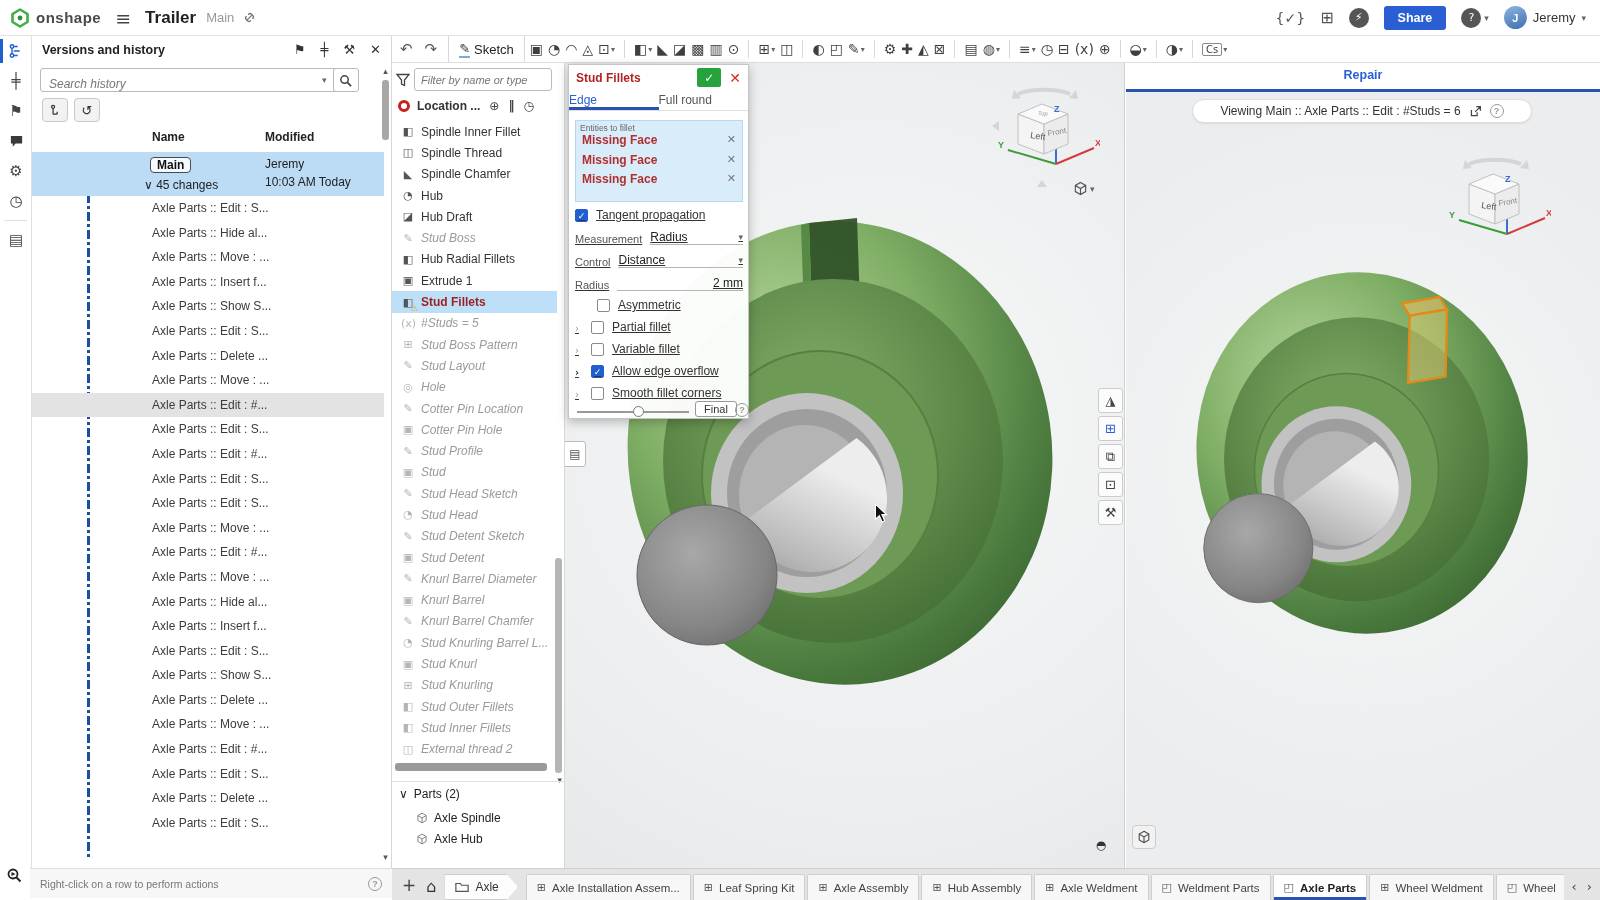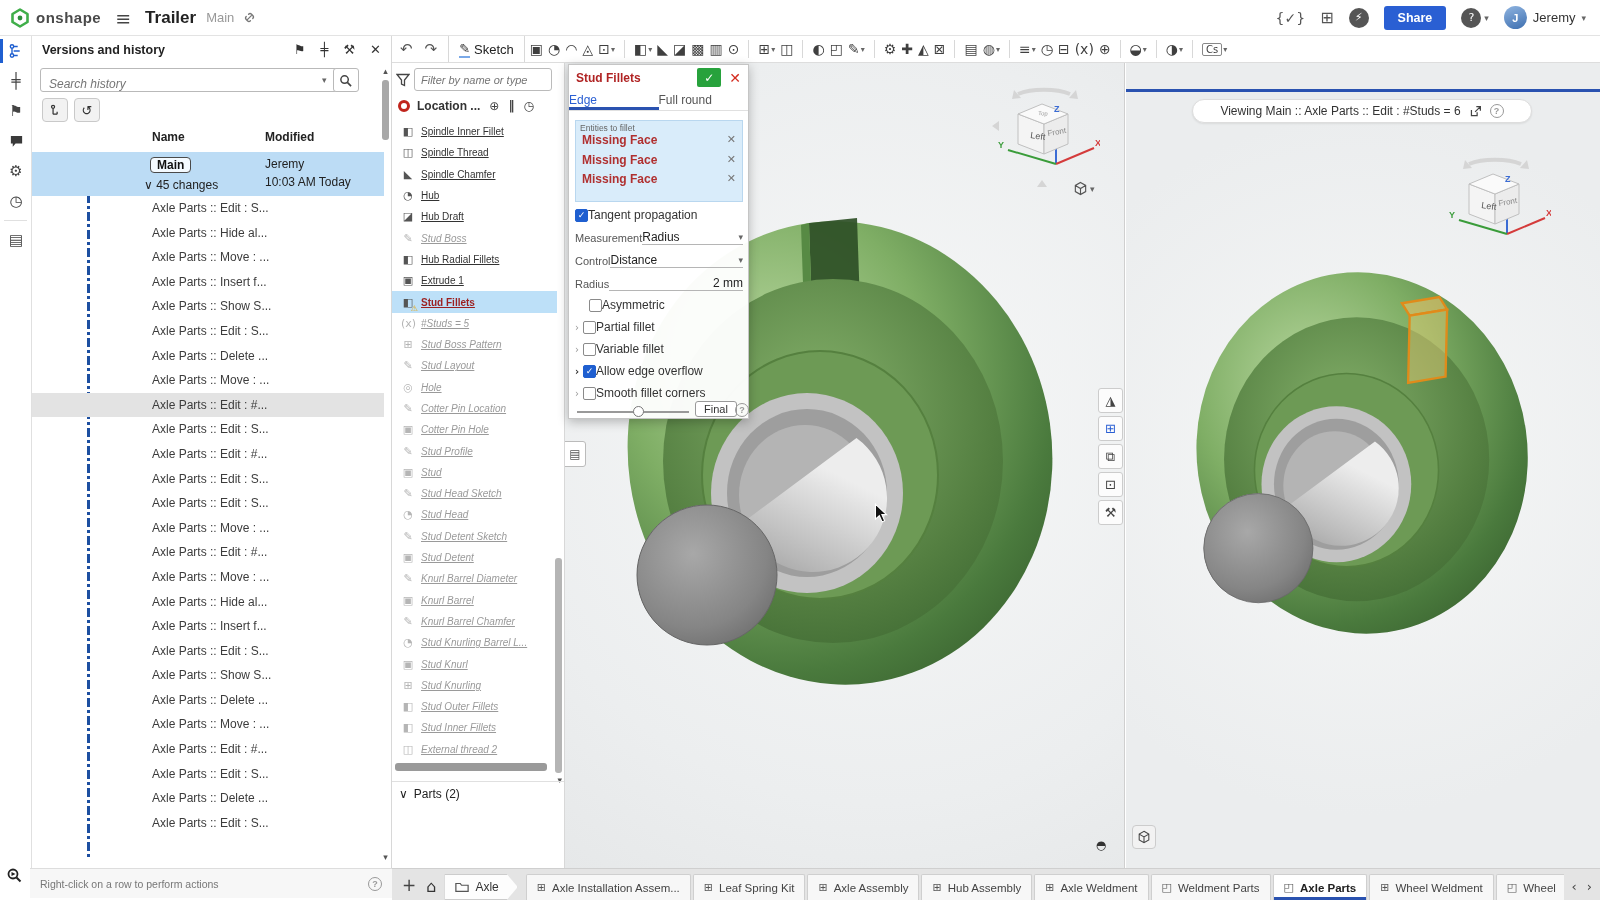--- a/index.html
+++ b/index.html
@@ -99,21 +99,21 @@
   #f-filter { position:absolute; left:4px; top:5px; display:flex; align-items:center; gap:4px; }
   #f-filter input { width:138px; height:23px; border:1px solid #bbb; border-radius:3px; padding:0 6px;
     font-size:11px; font-style:italic; color:#666; outline:none; }
   #f-head { position:absolute; left:6px; top:36px; display:flex; align-items:center; gap:7px; width:160px; }
   .err-ring { width:12px; height:12px; border:3px solid #c0241c; border-radius:50%; }
   #f-head .fh-label { font-size:12px; font-weight:700; color:#333; }
   #f-head .fh-ic { font-size:12px; color:#444; margin-left:2px; }
   #f-list { position:absolute; left:0; top:58px; width:165px; }
   .feat { height:21.3px; display:flex; align-items:center; gap:6px; padding-left:9px; cursor:pointer; white-space:nowrap; }
   .feat .fi { font-size:11px; color:#555; width:14px; text-align:center; position:relative; flex:0 0 14px; }
-  .feat .fl { font-size:10px; color:#333;text-decoration:underline; }
+  .feat .fl { font-size:12px; color:#333; }
   .feat.ghost .fl { color:#9a9a9a; font-style:italic; }
   .feat.ghost .fi { color:#b5b5b5; }
   .feat.sel { background:#bde0f8; }
   .feat.err .fl { color:#9c1f1f; font-weight:700; }
   .feat .fi.warn::after { content:"⚠"; position:absolute; right:-3px; bottom:-4px; font-size:8px; color:#e6a817; }
   #f-vscroll { position:absolute; right:2px; top:495px; width:7px; height:215px; background:#b5b5b5; border-radius:3px; }
   #f-vscroll-arrow { position:absolute; right:2px; top:712px; font-size:9px; color:#555; }
   #f-hscroll { position:absolute; left:3px; top:700px; width:152px; height:8px; background:#9a9a9a; border-radius:3px; }
   #f-divider { position:absolute; left:0; top:718px; width:173px; height:1px; background:#e0e0e0; }
   #f-parts-head { position:absolute; left:7px; top:724px; font-size:12px; color:#222; display:flex; gap:6px; align-items:center; cursor:pointer; }
@@ -159,21 +159,21 @@
   #d-head .cancel { color:#d42a1e; font-size:14px; font-weight:700; margin-left:8px; cursor:pointer; }
   #d-tabs { display:flex; height:21px; border-bottom:1px solid #e0e0e0; }
   #d-tabs .dtab { flex:1; text-align:left; font-size:12px; color:#555; line-height:20px; cursor:pointer; }
   #d-tabs .dtab.active { color:#2a5fd3; box-shadow:inset 0 -3px 0 #2a52b0; }
   #d-entities { position:absolute; left:6px; top:55px; width:168px; height:82px; background:#d9ecfa;
     border:1px solid #b9d7ef; }
   #d-entities .elabel { font-size:8.5px; color:#666; padding:2px 4px 0; }
   .entity { display:flex; align-items:flex-start; height:19.5px; padding:0 6px; }
   .entity .etext { color:#b03030; font-size:12px; font-weight:600; }
   .entity .ex { margin-left:auto; color:#777; font-size:11px; cursor:pointer; }
-  .d-row { position:absolute; left:6px; display:flex; align-items:center; gap:0; width:168px; }
+  .d-row { position:absolute; left:6px; display:flex; align-items:flex-end; gap:8px; width:168px;text-decoration:underline; }
   .cb { width:13px; height:13px; border:1.5px solid #8a8a8a; border-radius:2px; background:#fff; flex:0 0 13px;
     display:flex; align-items:center; justify-content:center; font-size:9px; color:#fff; cursor:pointer; }
   .cb.checked { background:#1f5fd0; border-color:#1f5fd0; }
   .cb.checked::before { content:"✓"; font-family:"DejaVu Sans"; }
   .d-label { font-size:12px; color:#333; }
   .d-small { font-size:11px; color:#555; }
   .selval { font-size:12px; color:#222; border-bottom:1px solid #b5b5b5; flex:1; display:flex; align-items:center; cursor:pointer; }
   .selval .caret { margin-left:auto; }
   .chev { width:8px; font-size:10px; color:#999; visibility:hidden; flex:0 0 8px; cursor:pointer; }
   .chev.show { visibility:visible; }
@@ -732,20 +732,36 @@
         </div>
       </div>
     <div id="f-vscroll"></div>
     <div id="f-vscroll-arrow" class="sym">▾</div>
     <div id="f-hscroll"></div>
     <div id="f-divider"></div>
     <div id="f-parts-head">
       <span class="sym">∨</span>
       <span>Parts (2)</span>
     </div>
+    <div id="f-parts">
+
+        <div class="part-row">
+          <svg width="12" height="12" viewBox="0 0 16 16">
+            <path d="M8,1.5 l5.5,3.2 v6.6 L8,14.5 L2.5,11.3 V4.7 Z M2.5,4.7 L8,8 l5.5,-3.3 M8,8 v6.5" stroke="#777" stroke-width="1.2" fill="none"></path>
+          </svg>
+          <span class="fl">Axle Spindle</span>
+        </div>
+
+        <div class="part-row">
+          <svg width="12" height="12" viewBox="0 0 16 16">
+            <path d="M8,1.5 l5.5,3.2 v6.6 L8,14.5 L2.5,11.3 V4.7 Z M2.5,4.7 L8,8 l5.5,-3.3 M8,8 v6.5" stroke="#777" stroke-width="1.2" fill="none"></path>
+          </svg>
+          <span class="fl">Axle Hub</span>
+        </div>
+      </div>
   </div>
 
   <div id="vp-left">
 
     <svg width="500" height="520" viewBox="0 0 500 520" style="position:absolute;left:30px;top:140px">
       <defs>
         <radialGradient id="gO" cx="38%" cy="30%" r="80%">
           <stop offset="0%" stop-color="#b9d8a0"></stop>
             <stop offset="45%" stop-color="#7fae65"></stop>
           <stop offset="82%" stop-color="#4a7a3d"></stop>
@@ -810,20 +826,23 @@
 
   <div id="midtools">
     <span class="mt-btn sym">◮</span>
     <span class="mt-btn blue sym">⊞</span>
     <span class="mt-btn sym">⧉</span>
     <span class="mt-btn sym">⊡</span>
     <span class="mt-btn sym">⚒</span>
   </div>
 
   <div id="vp-right">
+    <div id="repair-strip">
+      <span class="rlabel">Repair</span>
+    </div>
     <div id="repair-underline"></div>
     <div id="viewing-pill">
       <span>Viewing Main :: Axle Parts :: Edit : #Studs = 6</span>
       <svg width="13" height="13" viewBox="0 0 16 16">
         <path d="M3,6 v7 h7 v-4 M9,2 h5 v5 M14,2 L7.5,8.5" stroke="#444" stroke-width="1.5" fill="none"></path>
       </svg>
       <span class="qmark" style="margin-left:0">?</span>
     </div>
 
     <svg width="400" height="430" viewBox="0 0 400 430" style="position:absolute;left:45px;top:195px">

